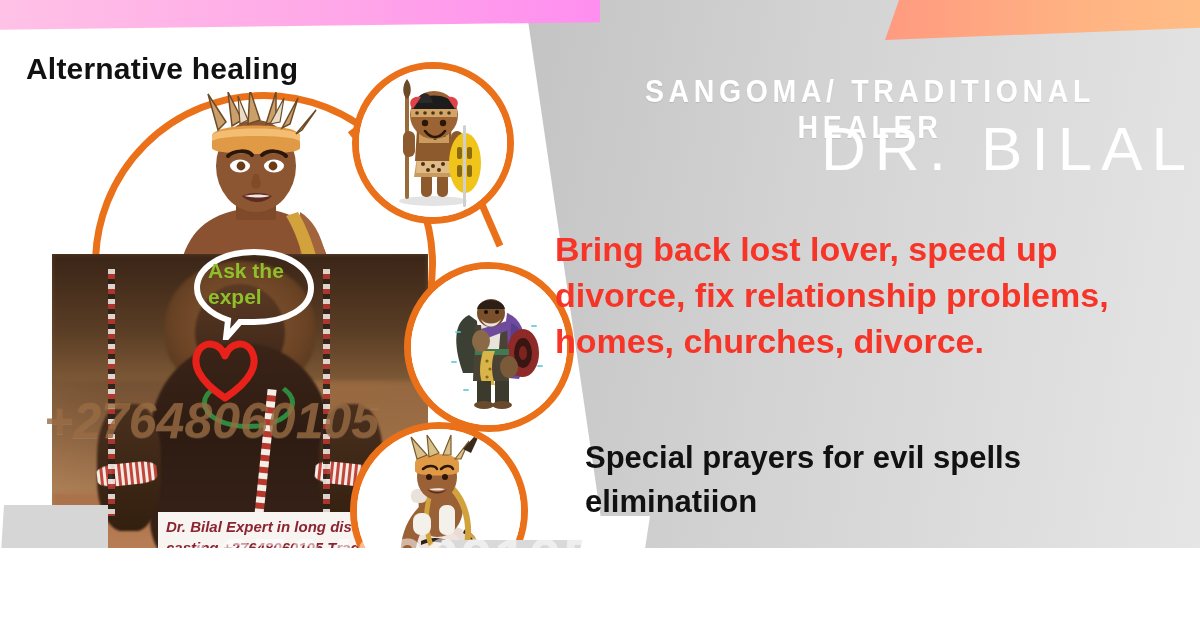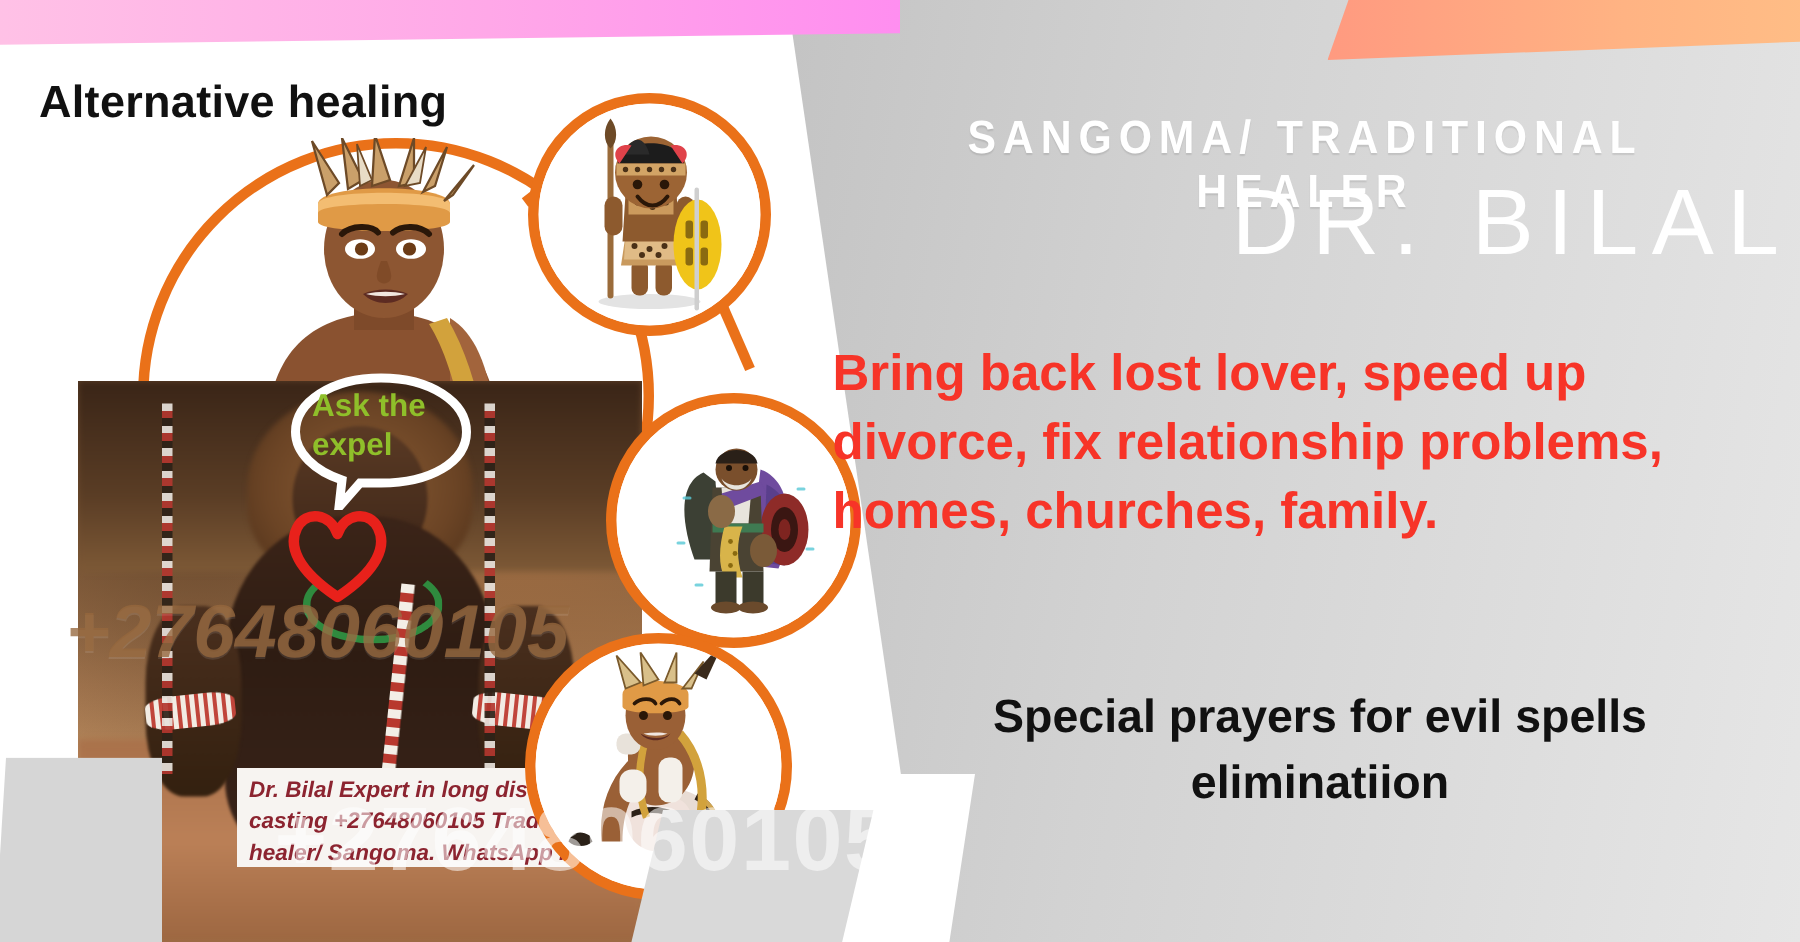--- a/index.html
+++ b/index.html
@@ -1,21 +1,21 @@
 <!DOCTYPE html>
 <html><head>
 <meta charset="utf-8">
 <style>
   html,body{margin:0;padding:0;}
   body{
     width:1200px;height:628px;overflow:hidden;
     font-family:"Liberation Sans", sans-serif;
     background:#ffffff;
   }
-  #poster{position:relative;width:1200px;height:628px;overflow:hidden;background:#ffffff;}
+  #poster{position:relative;width:1200px;height:548px;overflow:hidden;background:#ffffff;}
 
   
   .gray-panel{
     position:absolute;top:0;left:0;width:1200px;height:628px;
     background:linear-gradient(100deg,#aeaeae 0%,#bdbdbd 30%,#d2d2d2 62%,#e6e6e6 100%);
     clip-path:polygon(525px 0, 1200px 0, 1200px 628px, 617px 628px);
   }
   .pink-bar{
     position:absolute;top:0;left:-10px;width:610px;height:30px;
     background:linear-gradient(90deg,#ffc2e6 0%,#ffa8e8 55%,#ff8ef0 100%);
@@ -54,21 +54,21 @@
   .brand{
     position:absolute;left:0;top:100px;width:650px;text-align:right;
     color:#ffffff;font-size:62px;font-weight:normal;letter-spacing:9px;
     line-height:74px;
   }
   .red-block{
     position:absolute;left:10px;top:214px;width:630px;text-align:left;
     color:#f73428;font-size:34px;font-weight:bold;line-height:46px;
   }
   .black-block{
-    position:absolute;left:40px;top:444px;width:590px;text-align:center;
+    position:absolute;left:40px;top:424px;width:590px;text-align:left;
     color:#111111;font-size:31px;font-weight:bold;line-height:44px;
   }
   .watermark{
     position:absolute;left:110px;top:525px;width:560px;text-align:center;
     color:rgba(255,255,255,.55);font-size:60px;font-weight:bold;letter-spacing:1px;
     white-space:nowrap;
   }
 
   
   .alt-heal{
@@ -454,21 +454,21 @@
     </svg>
   </div>
 
   <div class="right-col">
     <div class="kicker">SANGOMA/ TRADITIONAL HEALER</div>
     <div class="brand">DR. BILAL</div>
 
     <div class="red-block">
       <div>Bring back lost lover, speed up</div>
       <div>divorce, fix relationship problems,</div>
-      <div>homes, churches, family.</div>
+      <div>homes, churches, divorce.</div>
     </div>
 
     <div class="black-block">
       <div>Special prayers for  evil spells</div>
       <div>eliminatiion</div>
     </div>
   </div>
 
   <div class="gray-foot-mid"></div>
   <div class="white-wedge"></div>

